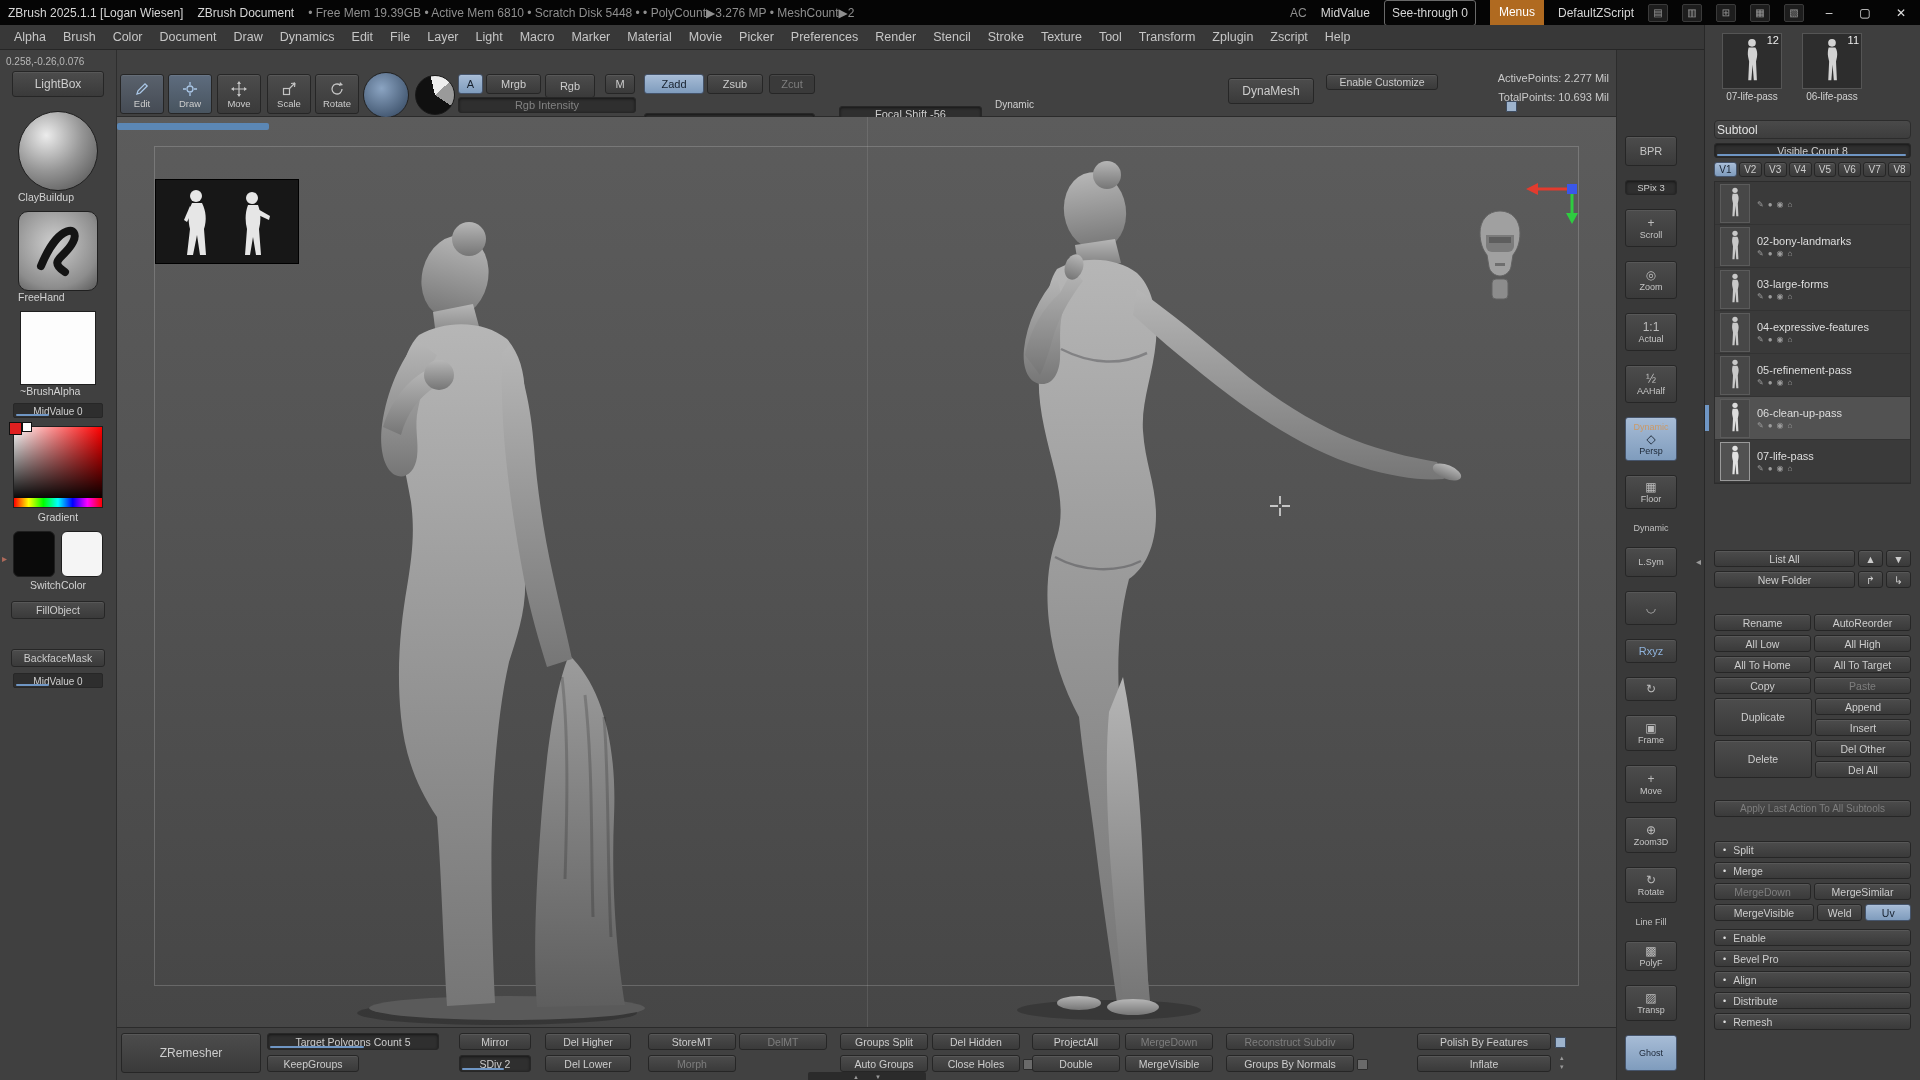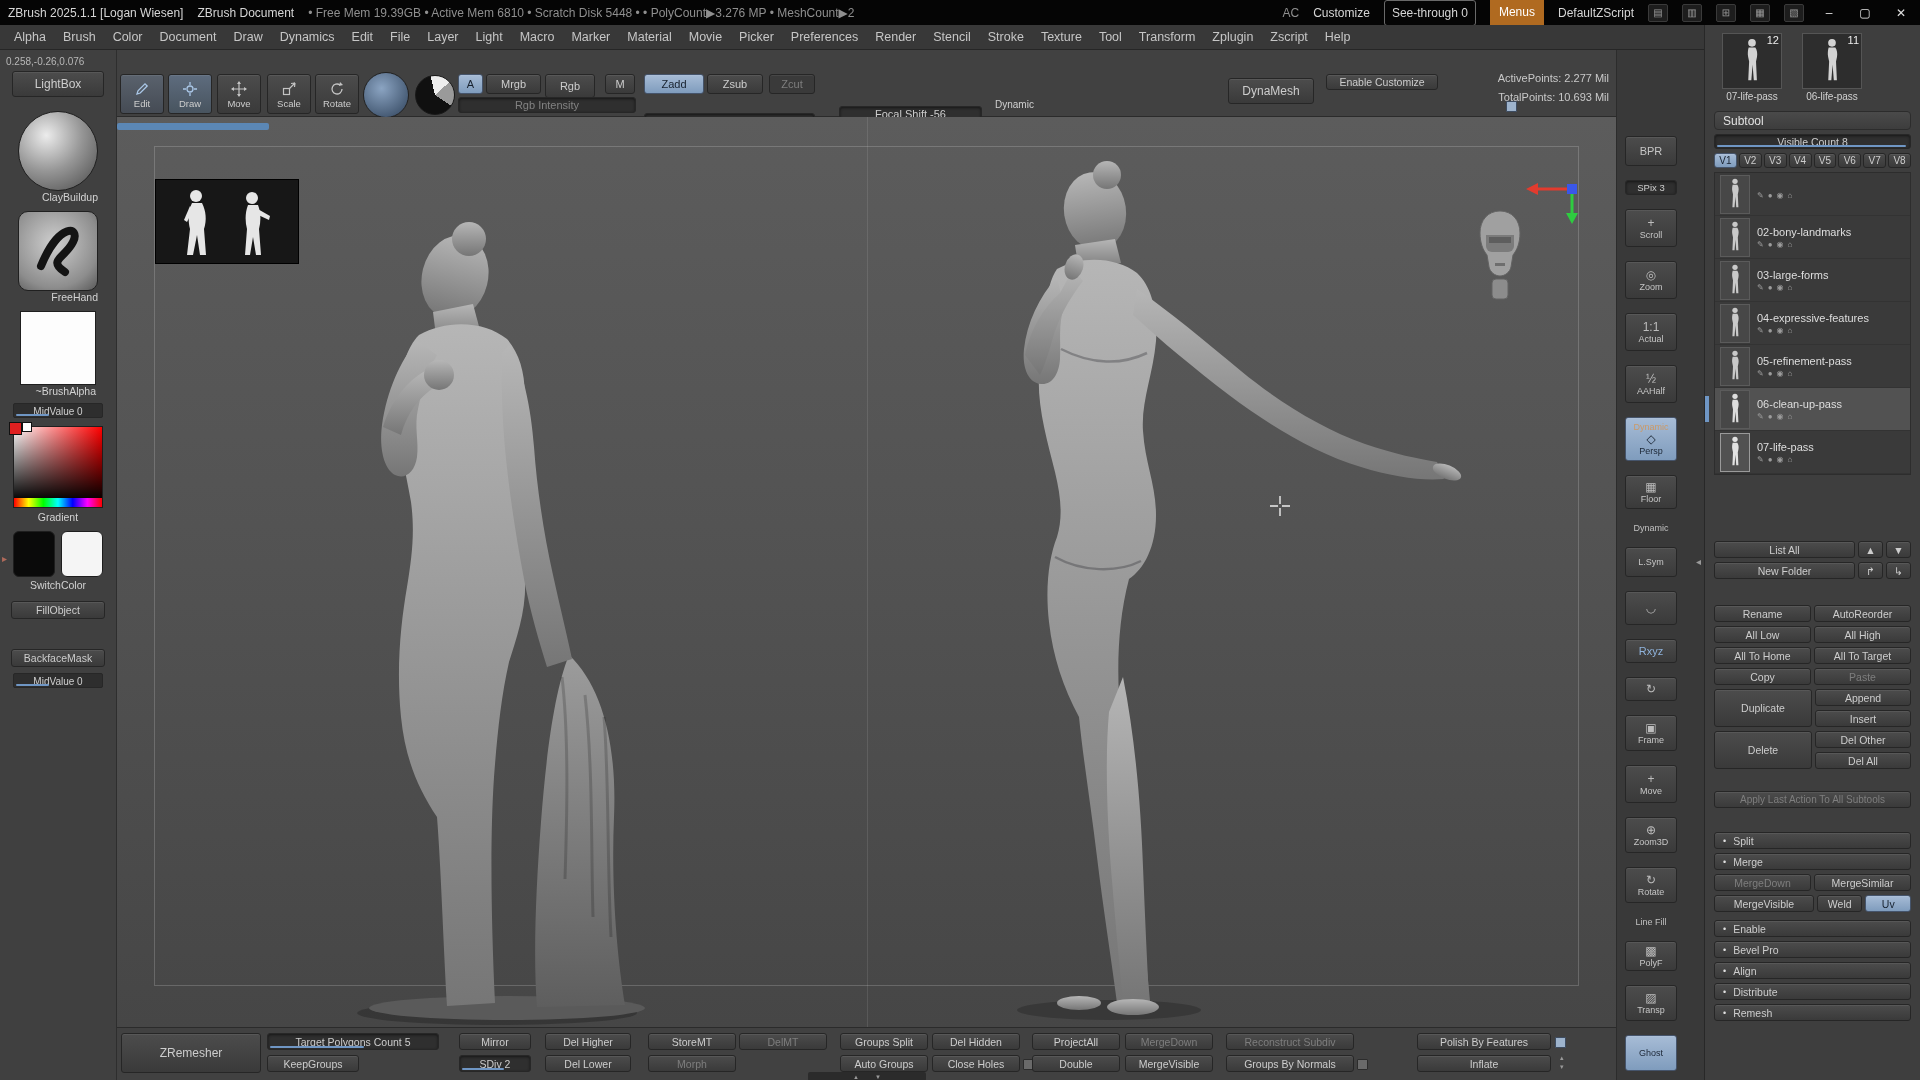--- a/index.html
+++ b/index.html
@@ -24,21 +24,21 @@
        border:1px solid #262626;border-radius:3px;color:#cdcdcd;font-size:11px;box-shadow:inset 0 1px 0 rgba(255,255,255,.07);
        white-space:nowrap;overflow:hidden;box-sizing:border-box;}
   .btn.dim{color:#7e7e7e;}
   .btn.blue{background:linear-gradient(#a7bcd6,#7f9cbd);color:#18222f;border-color:#45546b;}
   .slider{position:relative;background:#2f2f2f;box-shadow:inset 0 1px 3px rgba(0,0,0,.55);border:1px solid #272727;
           border-radius:3px;display:flex;align-items:center;justify-content:center;font-size:11px;color:#cdcdcd;
           white-space:nowrap;overflow:hidden;box-sizing:border-box;}
   .slider.dim{color:#828282;}
   .sl{position:absolute;left:2px;bottom:1px;height:2px;background:#d2882f;border-radius:1px;}
   .sl.blue{background:#6f96c4;}
-  .lbl{font-size:10.5px;color:#d2d2d2;text-align:right;}
+  .lbl{font-size:10.5px;color:#d2d2d2;text-align:left;}
   
   .leftpanel{position:absolute;left:0;top:50px;width:117px;height:1030px;background:#404040;border-right:1px solid #2e2e2e;
              display:flex;flex-direction:column;align-items:center;box-sizing:border-box;}
   .coords{font-size:10px;color:#b7b7b7;align-self:flex-start;margin:6px 0 4px 6px;}
   .lightbox{width:92px;height:26px;font-size:12px;}
   .thumb-circle{width:78px;height:78px;border-radius:50%;border:1px solid #202020;}
   .freehand-box{width:78px;height:78px;border-radius:10px;border:1px solid #202020;
                 background:radial-gradient(circle at 45% 40%,#cfcfcf,#8d8d8d 70%,#595959);}
   .alpha-box{width:74px;height:72px;background:#fdfdfd;border:1px solid #1f1f1f;}
   .mini-slider{position:relative;width:88px;height:13px;background:#2e2e2e;border:1px solid #272727;border-radius:2px;
@@ -70,21 +70,21 @@
   .tinytxt{font-size:9px;color:#c96;text-align:center;}
   .tinytxt.gray{color:#c0c0c0;}
   
   .tray{position:absolute;left:1704px;top:25px;width:216px;height:1055px;background:#3e3e3e;border-left:1px solid #282828;
         box-sizing:border-box;padding:8px 9px;display:flex;flex-direction:column;}
   .recent{display:flex;gap:20px;margin-left:8px;}
   .tool-thumb{position:relative;width:58px;height:54px;background:#2d2d2d;border:1px solid #555;display:flex;align-items:center;justify-content:center;}
   .tool-thumb .cnt{position:absolute;right:2px;top:0px;font-size:11px;color:#ececec;}
   .tool-thumb-label{font-size:10px;color:#d2d2d2;text-align:center;margin-top:2px;width:60px;}
   .sec-head{height:17px;background:linear-gradient(#4a4a4a,#3d3d3d);border:1px solid #2c2c2c;border-radius:4px;
-            display:flex;align-items:center;padding:0 8px;font-size:12px;color:#e2e2e2;margin-top:9px;}
+            display:flex;align-items:center;padding:0 2px;font-size:12px;color:#e2e2e2;margin-top:18px;}
   .vrow{display:flex;gap:2px;margin-top:4px;}
   .vbtn{flex:1;height:15px;font-size:10px;}
   .stlist{margin-top:4px;background:#3a3a3a;border:1px solid #2d2d2d;}
   .st-row{position:relative;display:flex;gap:7px;align-items:center;height:43px;padding:1px 5px;border-bottom:1px solid #333;box-sizing:border-box;}
   .st-row.sel{background:#525252;}
   .st-row.sel::before{content:"";position:absolute;left:-10px;top:8px;width:4px;height:26px;background:#6f96c4;}
   .st-thumb{width:28px;height:37px;background:#474747;border:1px solid #5b5b5b;display:flex;align-items:center;justify-content:center;flex:none;}
   .st-thumb.cur{border-color:#9a9a9a;background:#515151;}
   .st-main{display:flex;flex-direction:column;gap:2px;min-width:0;}
   .st-name{font-size:11px;color:#dedede;white-space:nowrap;overflow:hidden;}
@@ -120,21 +120,21 @@
     </symbol>
   </defs>
     </svg>
 
   <div class="titlebar">
     <span>ZBrush 2025.1.1 [Logan Wiesen]</span>
     <span>ZBrush Document</span>
     <span class="dim">• Free Mem 19.39GB  • Active Mem 6810  • Scratch Disk 5448  •  • PolyCount▶3.276 MP   • MeshCount▶2</span>
     <span class="grow"></span>
     <span class="dim">AC</span>
-    <span>Customize</span>
+    <span>MidValue</span>
     <span class="boxed">See-through 0</span>
     <span class="menus-btn">Menus</span>
     <span>DefaultZScript</span>
     <span class="ticon">▤</span>
     <span class="ticon">▥</span>
     <span class="ticon">⊞</span>
     <span class="ticon">▦</span>
     <span class="ticon">▧</span>
     <span class="winbtn">–</span>
     <span class="winbtn">▢</span>

